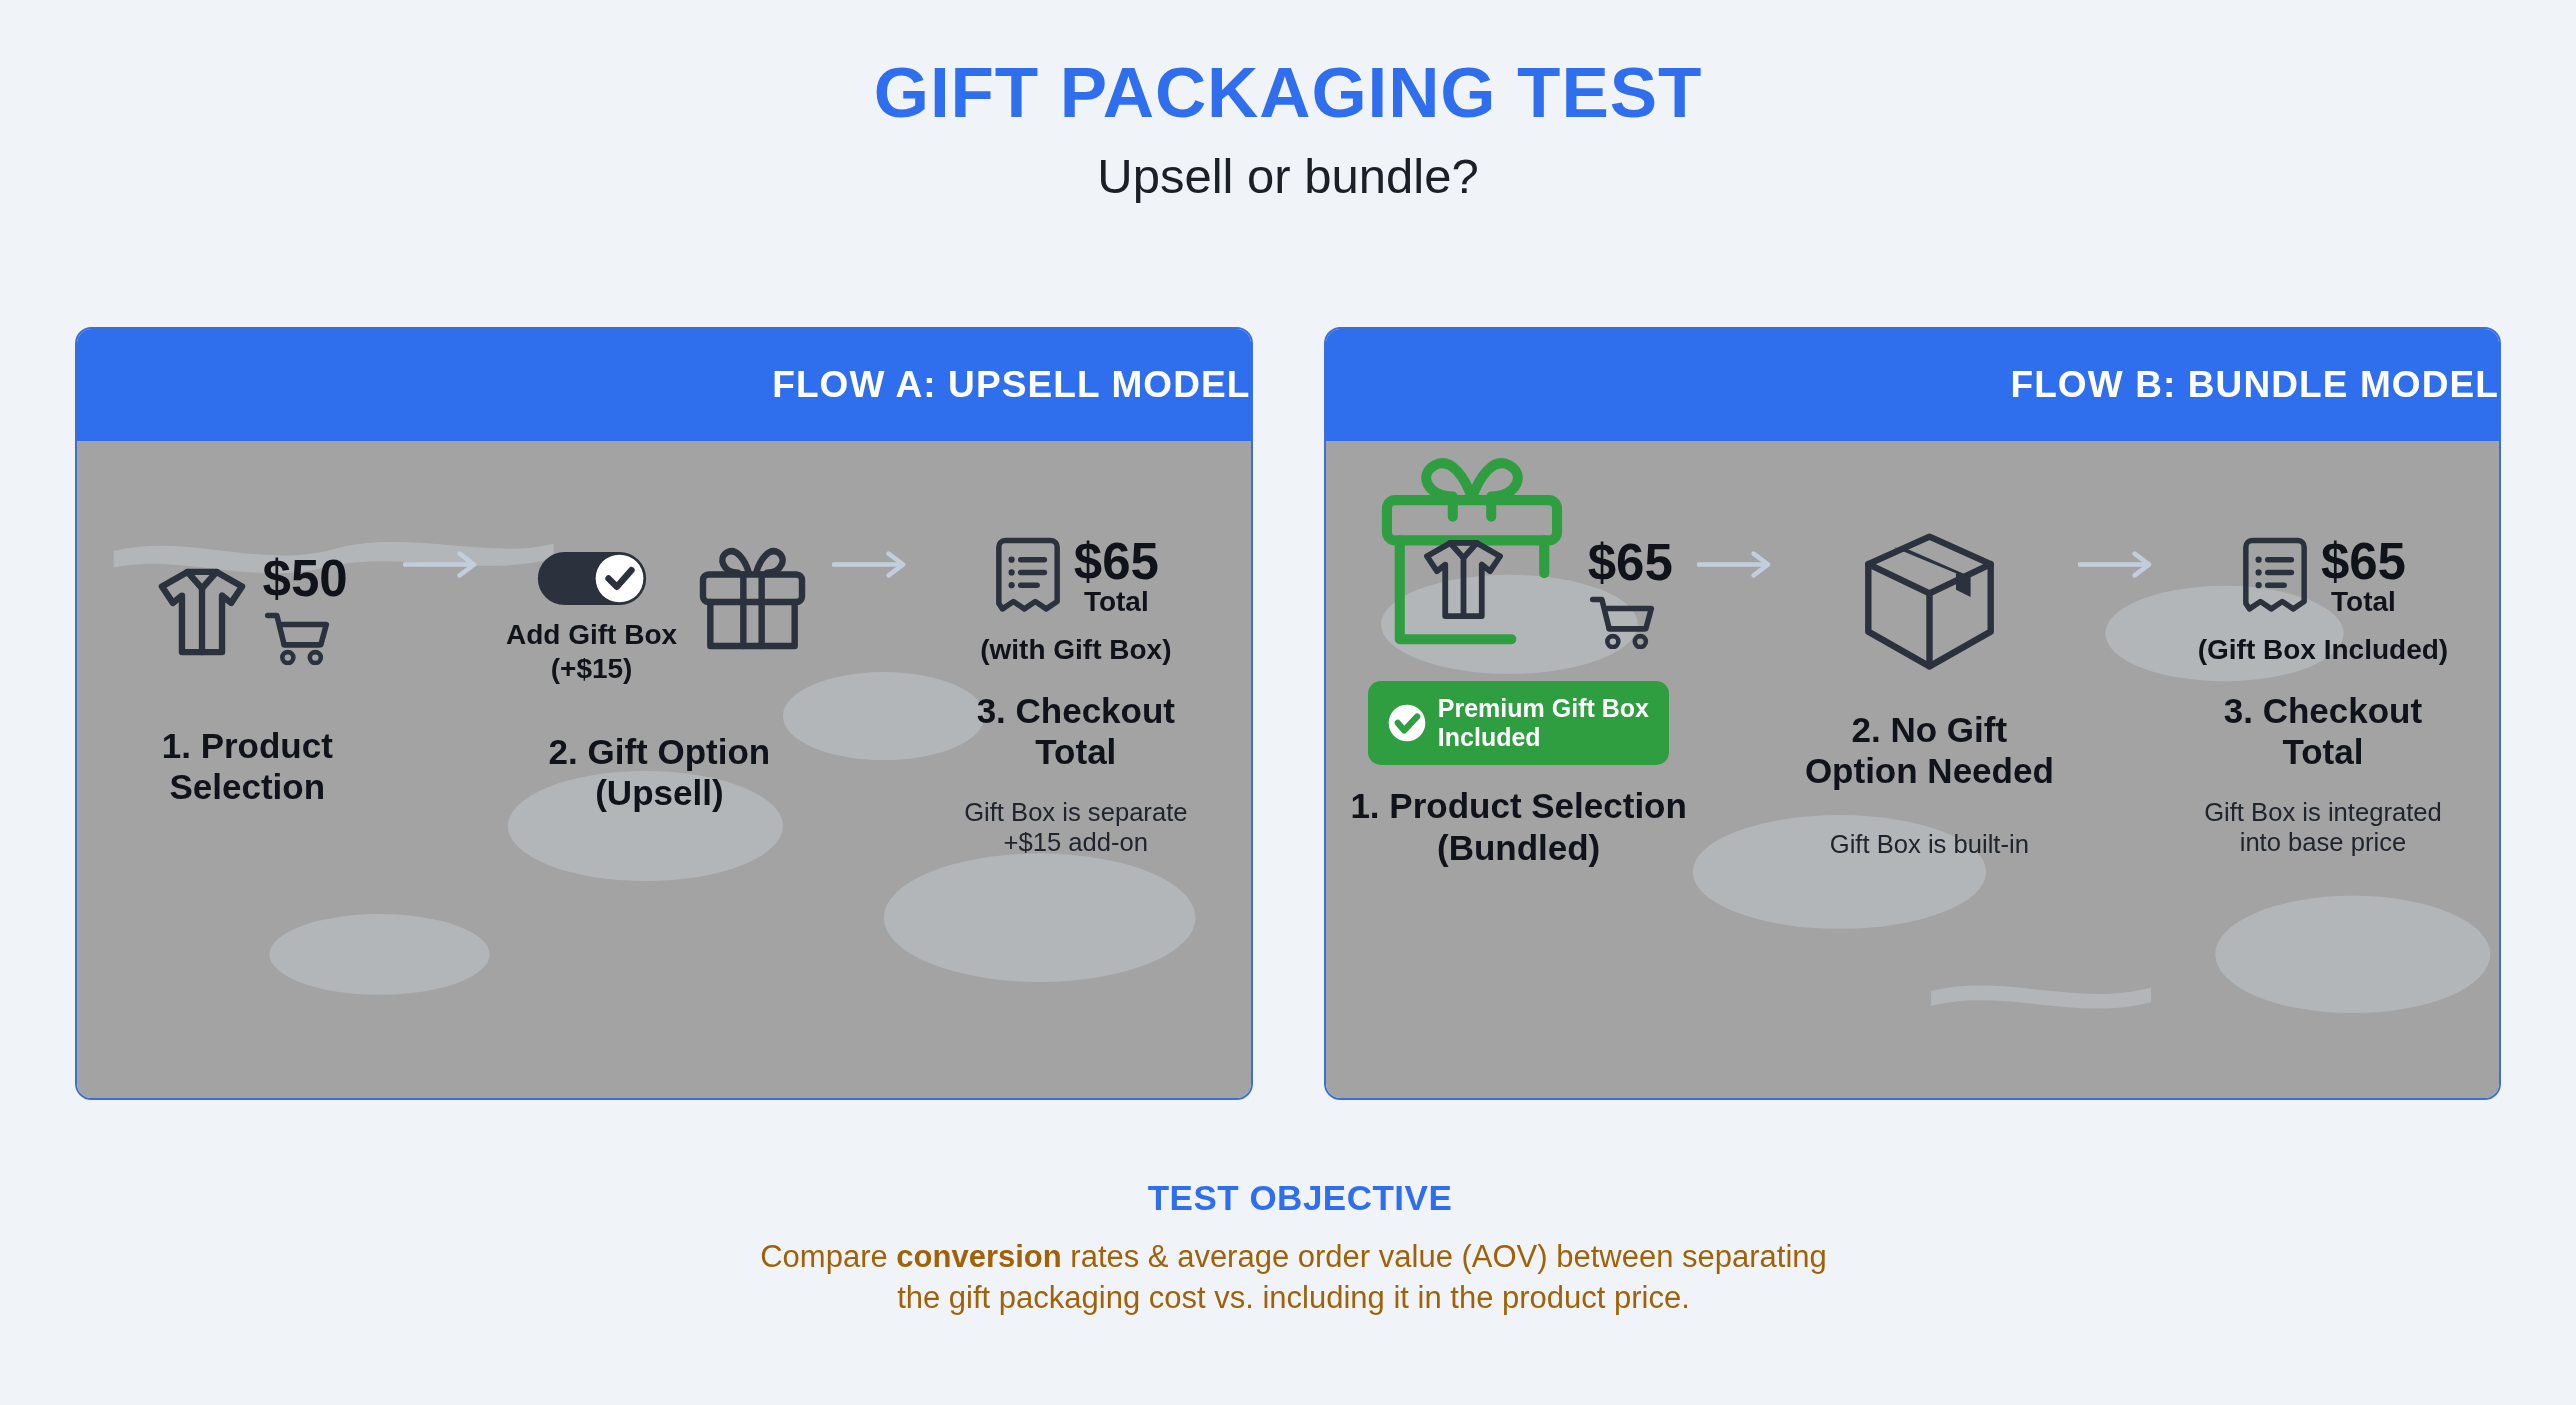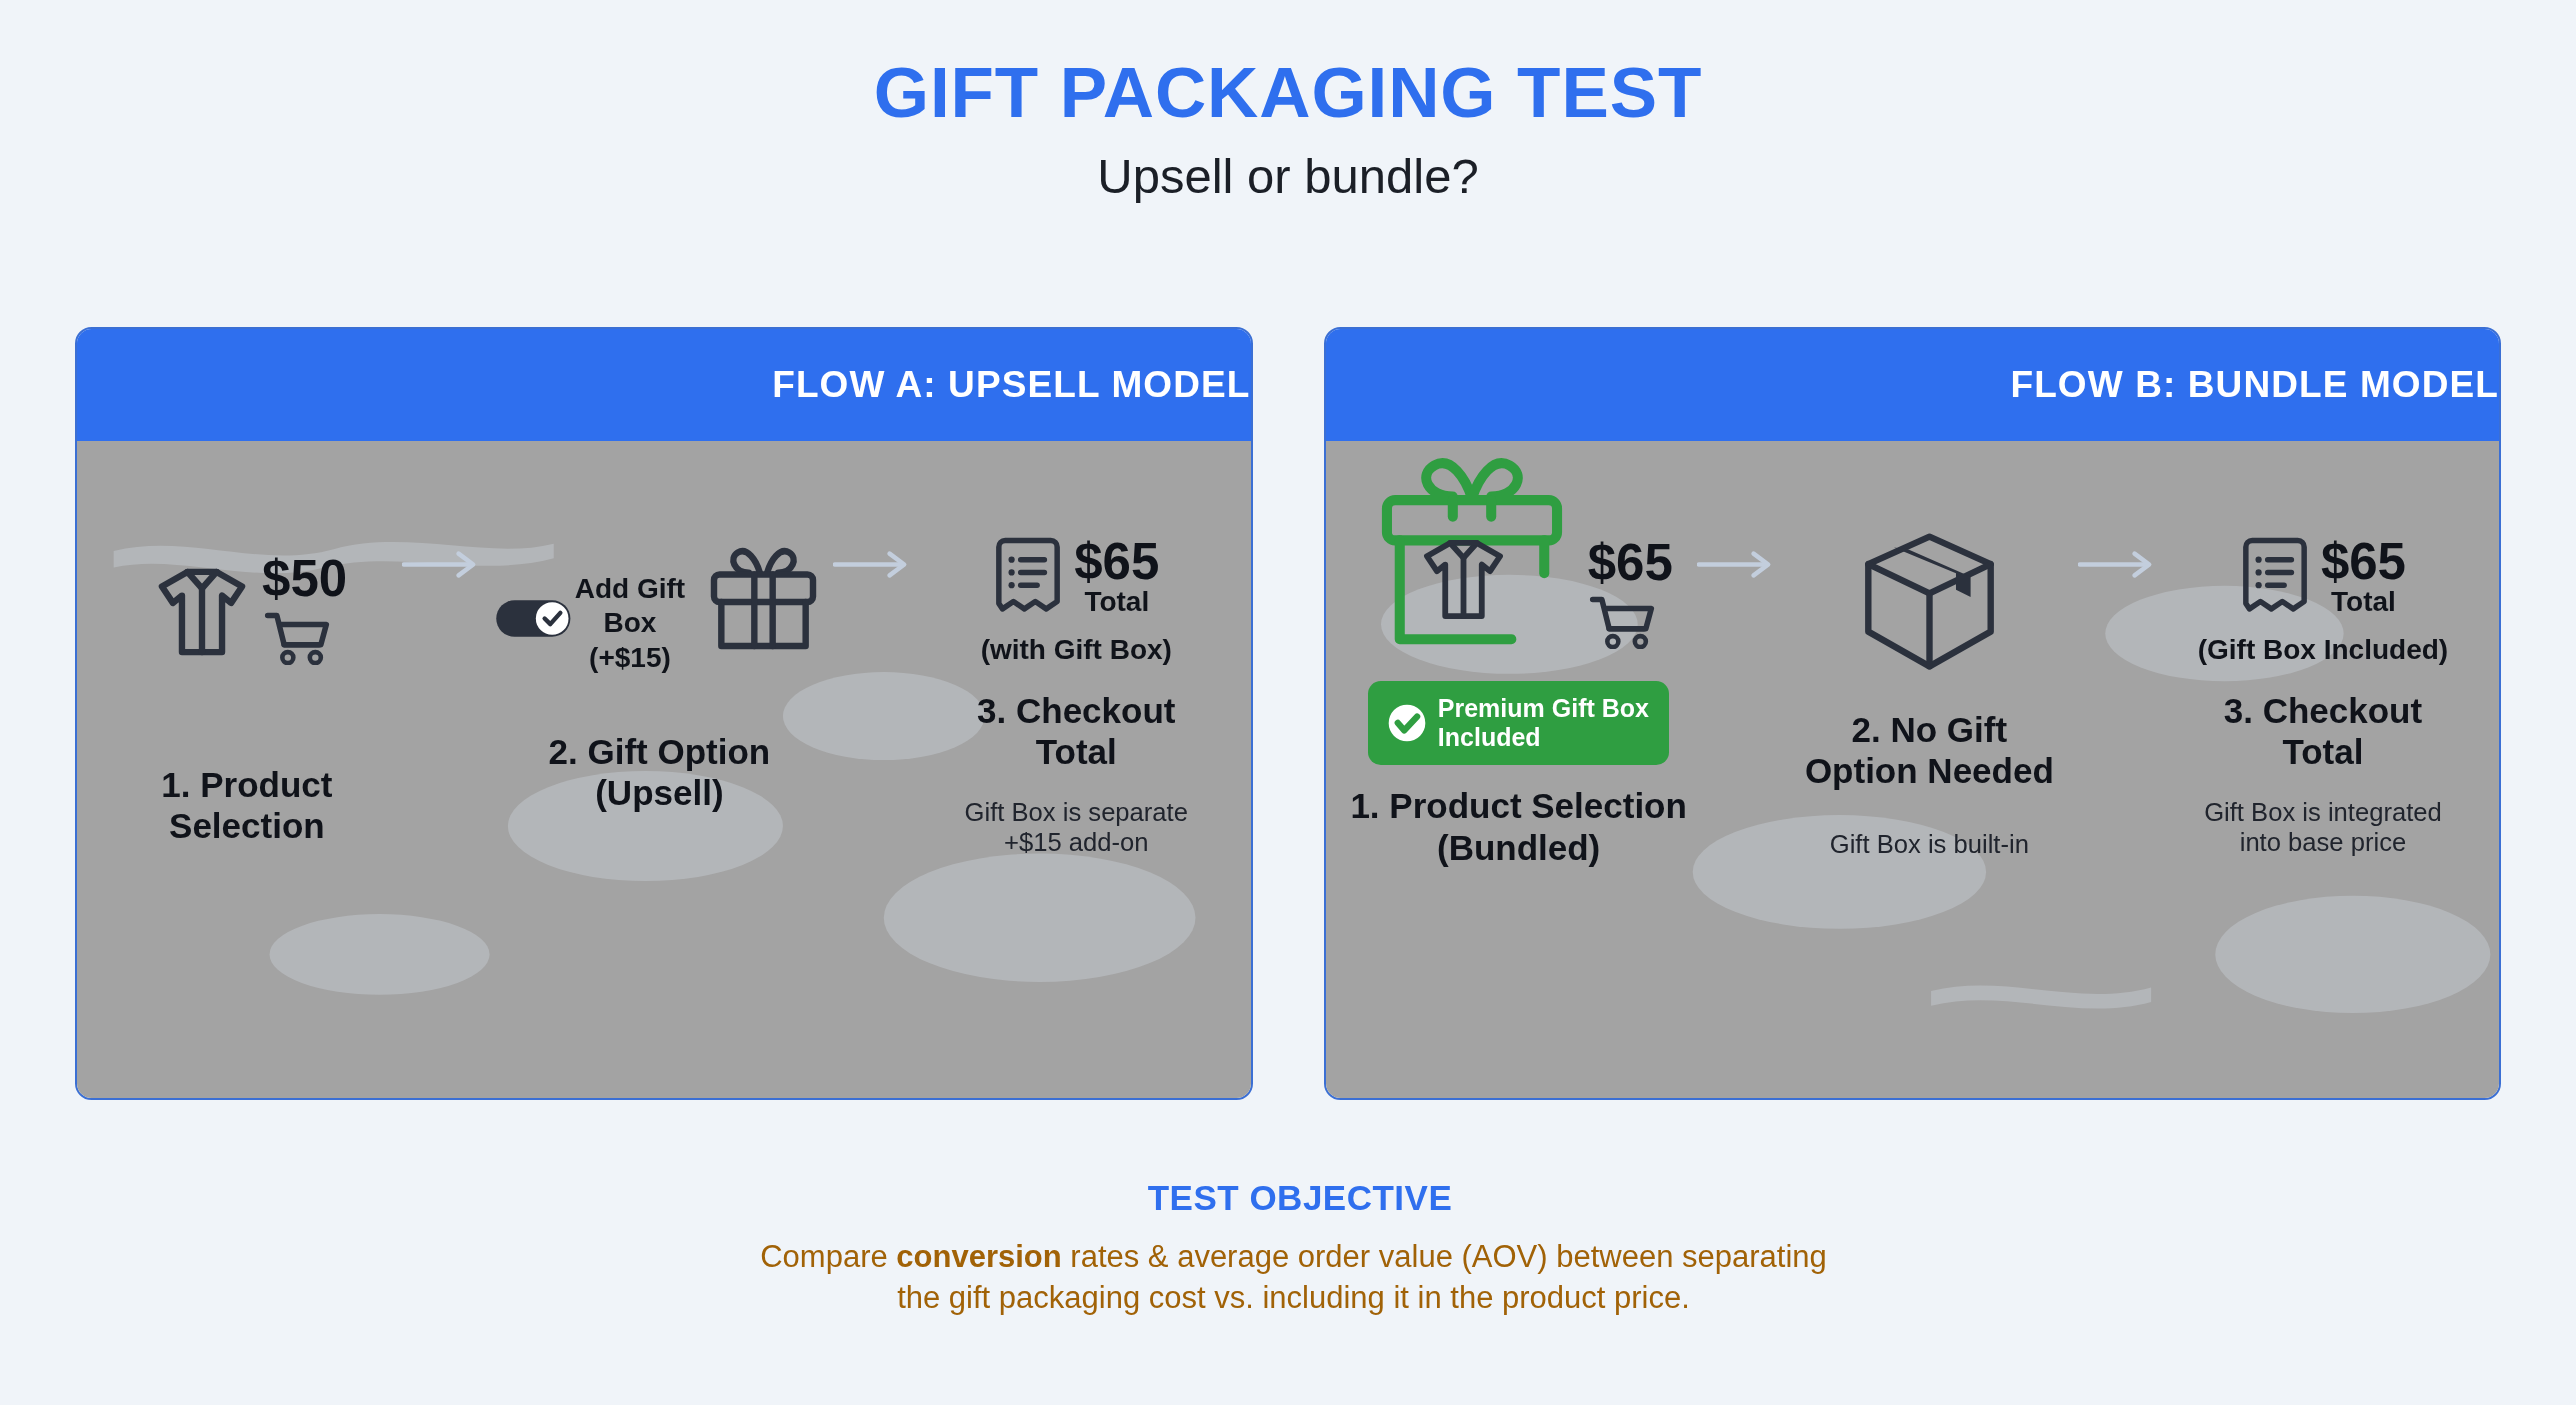--- a/index.html
+++ b/index.html
@@ -232,38 +232,38 @@
                     <g fill="none" stroke="#2b313d" stroke-width="6" stroke-linejoin="round" stroke-linecap="round">
                       <path d="M4 8 L14 8 L22 40 L62 40 L68 18 L18 18"></path>
                       <path d="M22 40 L60 40"></path>
                     </g>
                     <circle cx="26" cy="54" r="6" fill="none" stroke="#2b313d" stroke-width="5"></circle>
                     <circle cx="56" cy="54" r="6" fill="none" stroke="#2b313d" stroke-width="5"></circle>
                   </svg>
                 </div>
               </div>
             </div>
-            <div class="steplabel" style="margin-top:84px;">
+            <div class="steplabel" style="margin-top:45px;">
               <div>1. Product</div>
               <div>Selection</div>
             </div>
           </div>
 
           <div class="arrow">
             <svg width="84" height="31" viewBox="0 0 92 34">
               <g fill="none" stroke="#c3cedd" stroke-width="5" stroke-linecap="round" stroke-linejoin="round">
                 <path d="M2 17 L76 17"></path>
                 <path d="M62 5 L78 17 L62 29"></path>
               </g>
             </svg>
           </div>
 
           <div class="step" style="width:338px;padding-top:95px;">
             <div class="visual">
-              <div style="display:flex;flex-direction:row;align-items:center;">
+              <div style="display:flex;flex-direction:column;align-items:center;">
                 <svg width="112" height="57" viewBox="0 0 122 62">
                   <rect x="2" y="2" width="118" height="58" rx="29" fill="#2b313d"></rect>
                   <circle cx="91" cy="31" r="26" fill="#ffffff"></circle>
                   <path d="M79 31 L88 40 L104 22" fill="none" stroke="#2b313d" stroke-width="7" stroke-linecap="round" stroke-linejoin="round"></path>
                 </svg>
                 <div class="togglelabel">
                   <div>Add Gift Box</div>
                   <div>(+$15)</div>
                 </div>
               </div>

